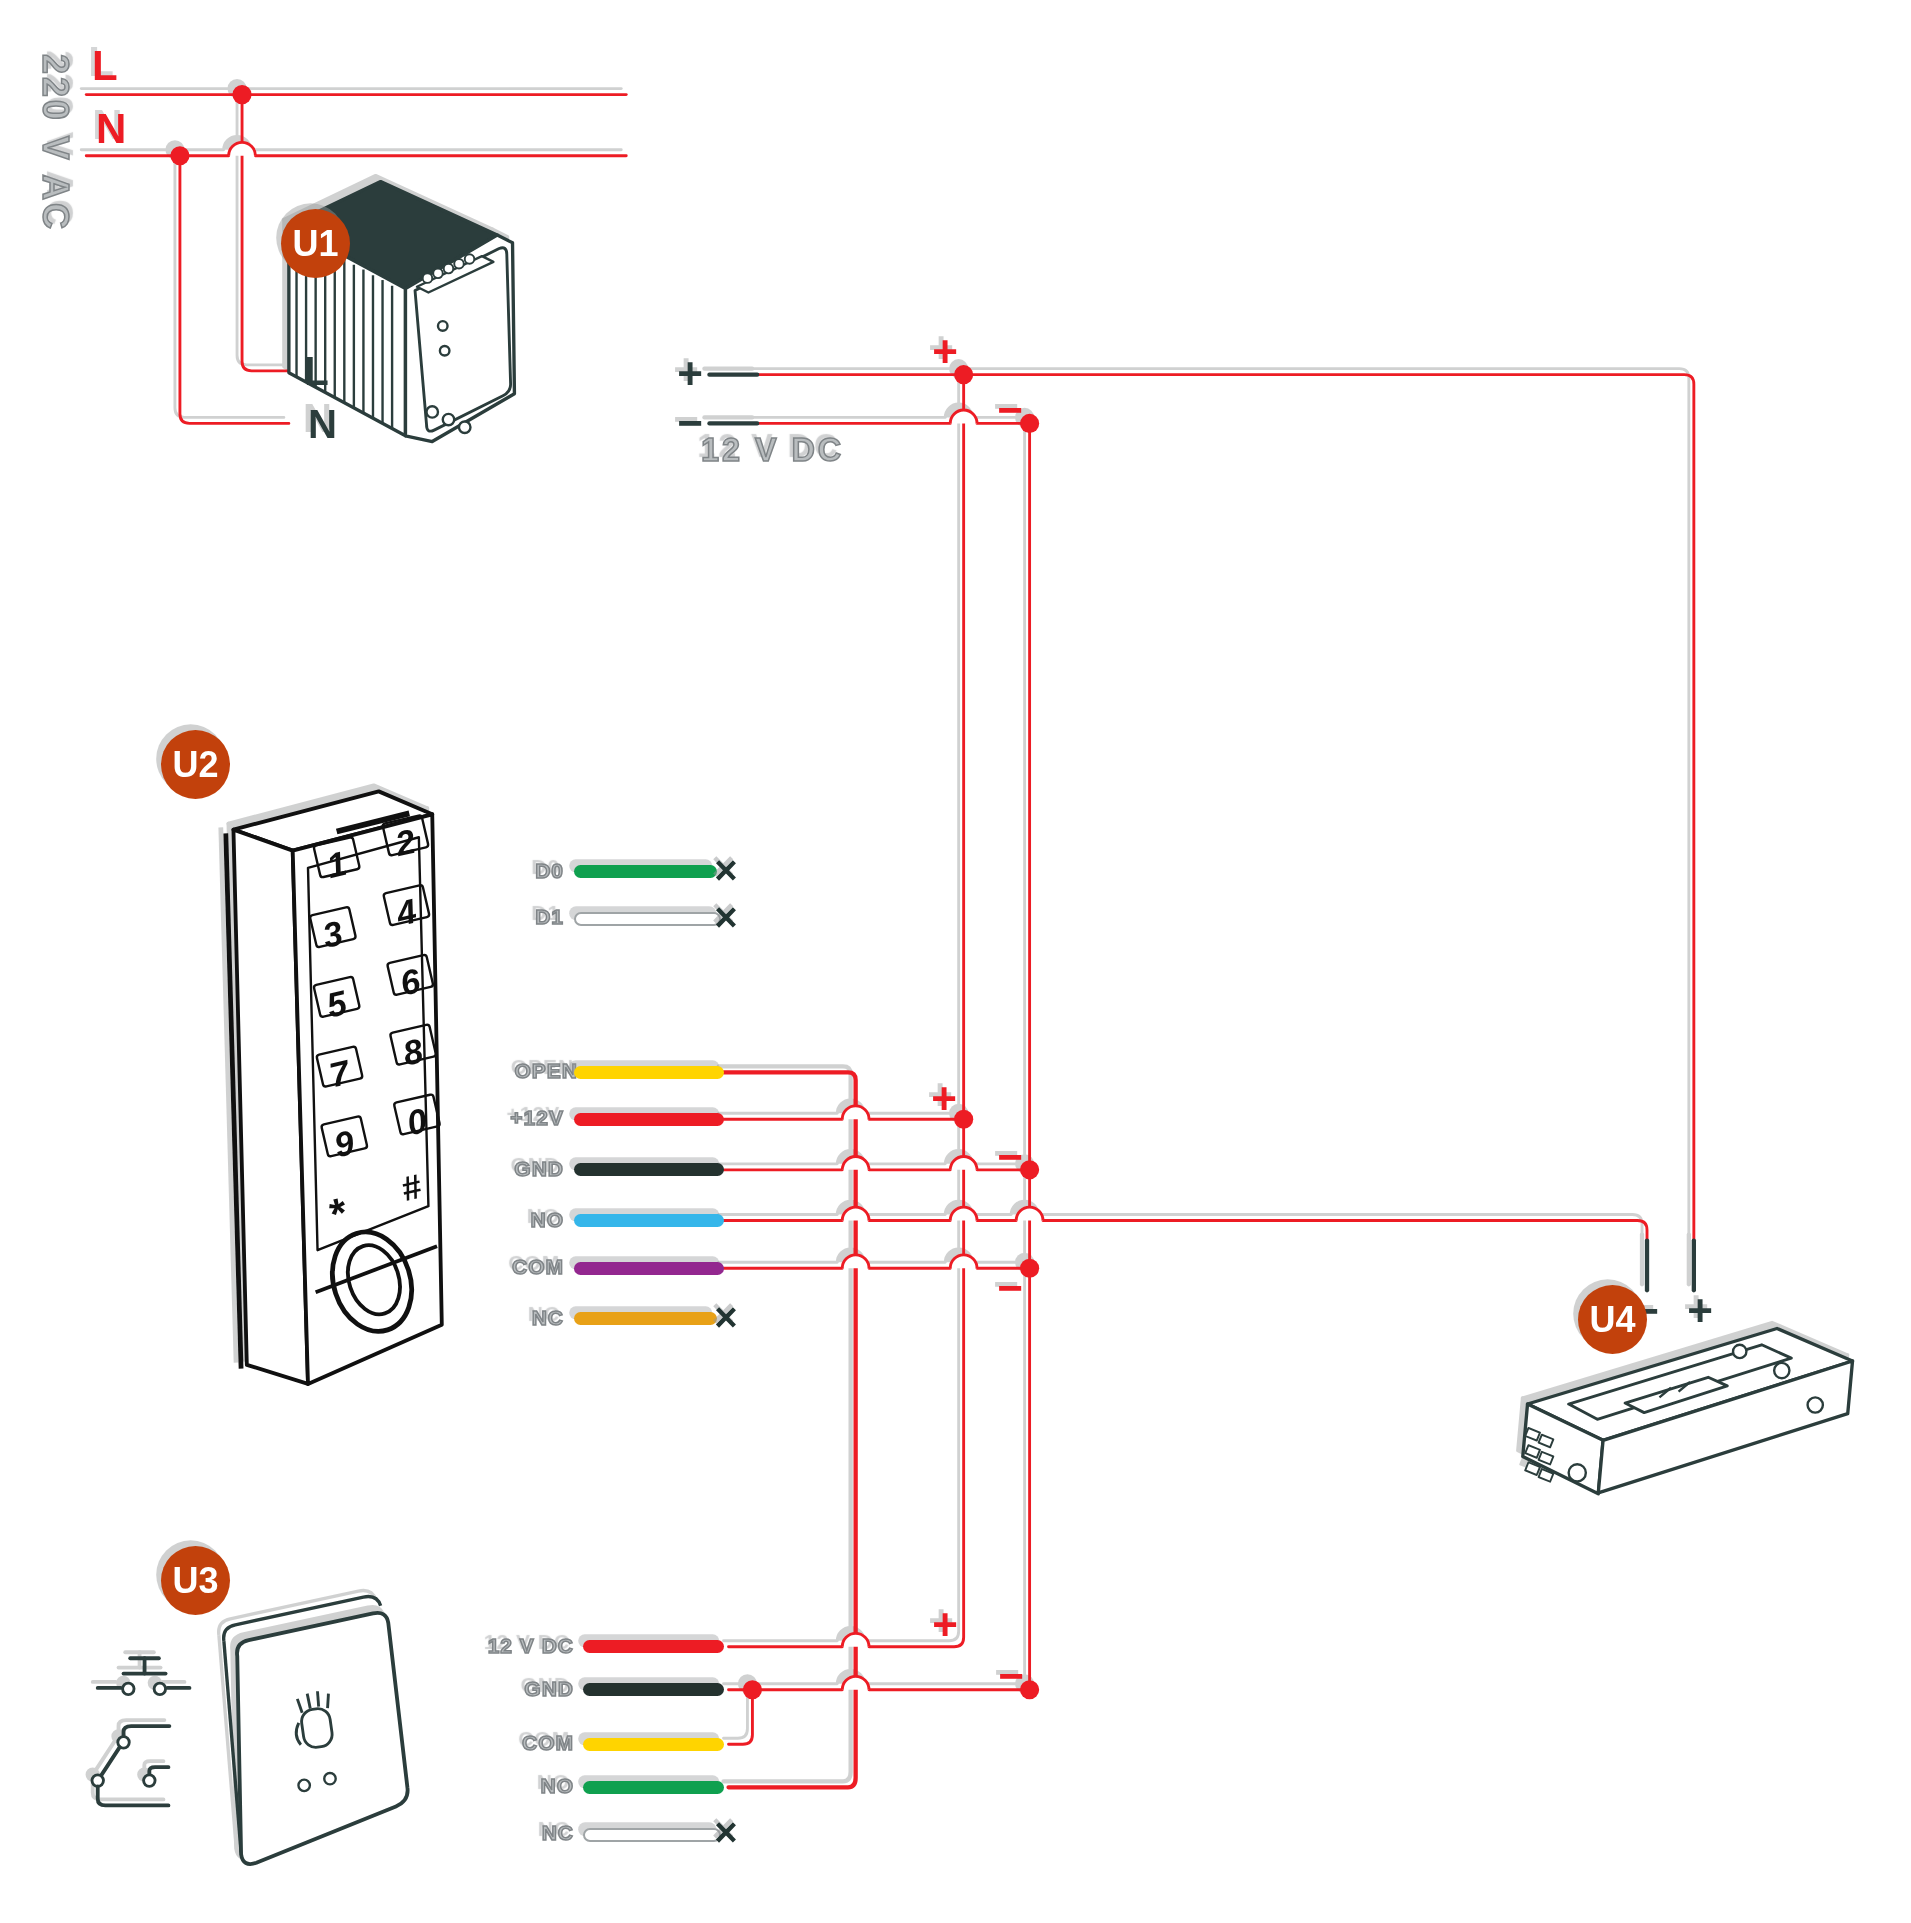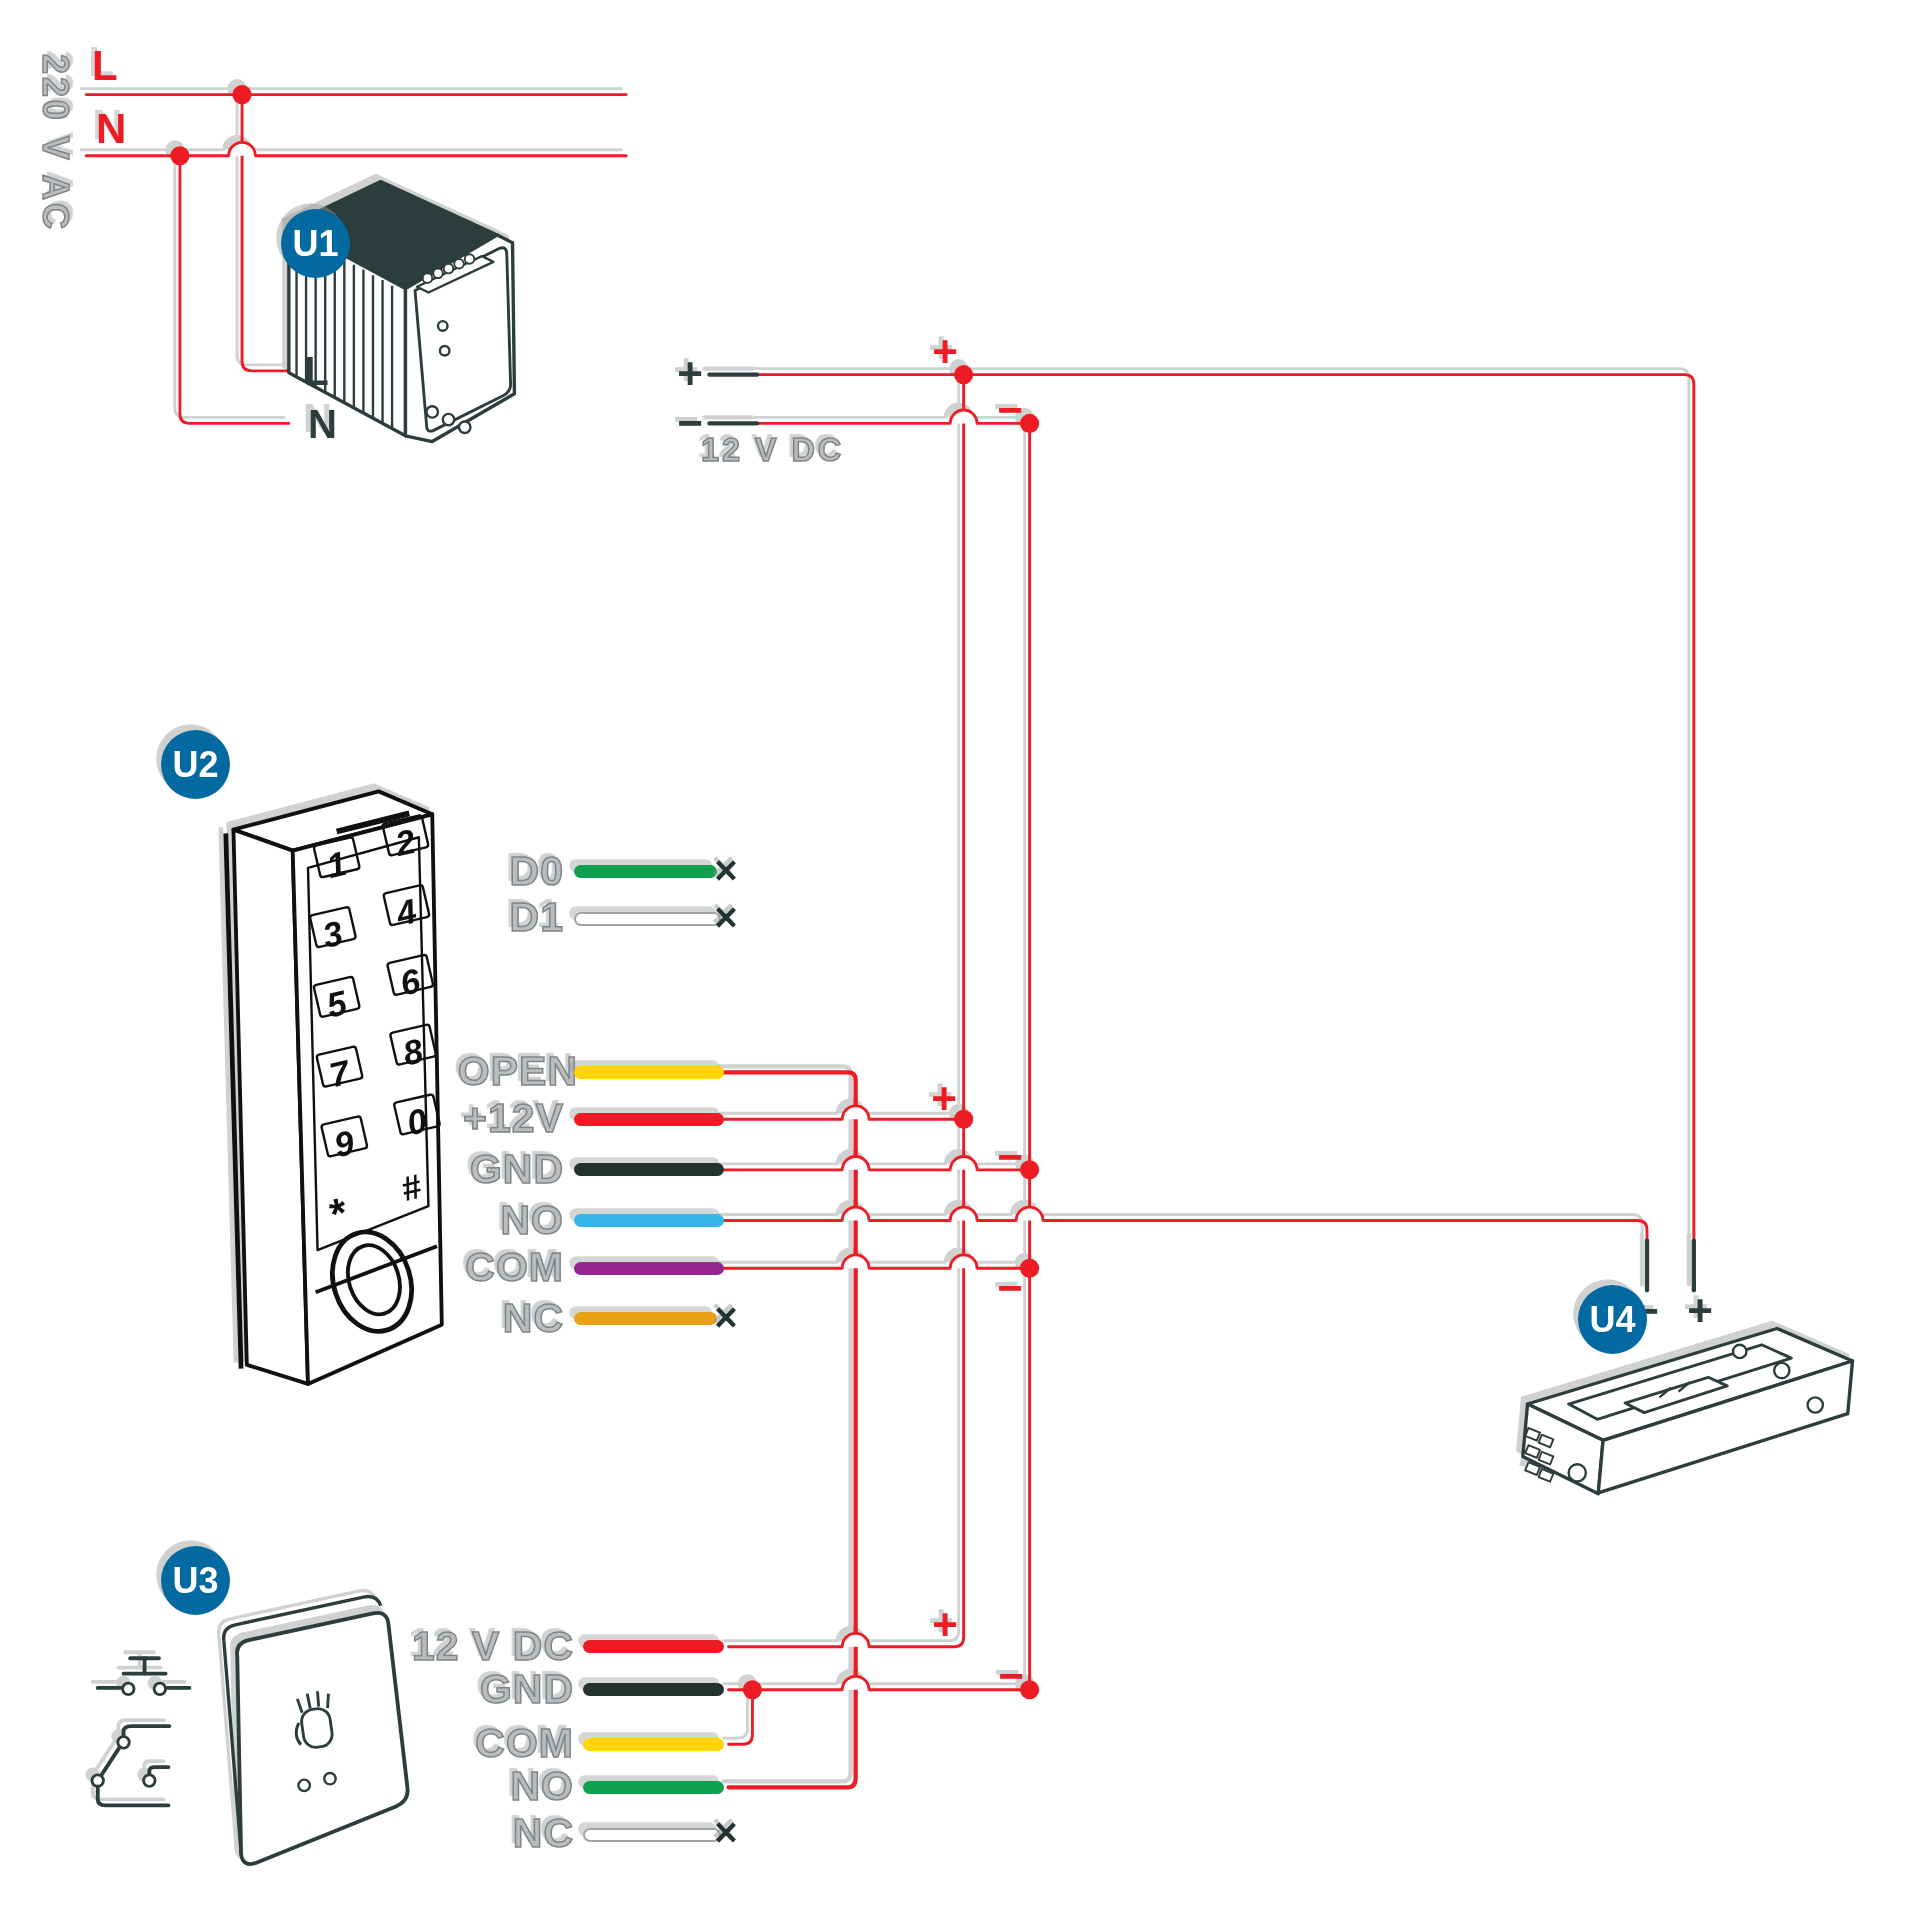--- a/index.html
+++ b/index.html
@@ -4,32 +4,32 @@
 <style>
   html,body{margin:0;padding:0;background:#fff;}
   #stage{position:relative;width:1912px;height:1923px;background:#ffffff;overflow:hidden;
          font-family:"Liberation Sans", sans-serif;}
   svg.art{position:absolute;left:0;top:0;
           filter:drop-shadow(-4.8px -5.7px 0 rgba(150,152,154,0.45));}
   .glabel{position:absolute;font-weight:700;font-size:32.5px;color:#b9bdbf;
           -webkit-text-stroke:1.5px #7f8487;letter-spacing:1px;
           text-shadow:-3.8px -3.8px 1px rgba(150,153,155,0.45);white-space:nowrap;}
   .wire-label{position:absolute;height:36px;line-height:36px;text-align:right;
-          font-weight:700;font-size:41px;color:#b9bdbf;-webkit-text-stroke:1.5px #7f8487;
+          font-weight:700;font-size:21px;color:#b9bdbf;-webkit-text-stroke:1.5px #7f8487;
           letter-spacing:1px;text-shadow:-3.8px -3.8px 1px rgba(150,153,155,0.45);}
   .wire-bar{position:absolute;height:13.4px;border-radius:7.6px;
           box-shadow:-4.8px -5.7px 0 rgba(150,152,154,0.40);}
   .wire-bar.white{border:2.4px solid #9fa4a6;background:#fff;height:9.6px;}
   .xmark{position:absolute;font-weight:900;font-size:40px;color:#223432;
           transform:translate(-50%,-54%);text-shadow:-2.9px -3.8px 0 rgba(150,152,154,0.5);}
   .mark{position:absolute;font-weight:900;font-size:44px;transform:translate(-50%,-50%);
           text-shadow:-3.8px -3.8px 0 rgba(150,152,154,0.45);}
   .mark.red{color:#ed1c24;}
   .mark.dark{color:#2b3d3c;}
-  .badge{position:absolute;width:69px;height:69px;border-radius:50%;background:#0369a1;
+  .badge{position:absolute;width:69px;height:69px;border-radius:50%;background:#c2410c;
           color:#fff;font-weight:700;font-size:36px;display:flex;align-items:center;
           justify-content:center;box-shadow:-4.8px -5.7px 0 rgba(150,152,154,0.45);}
   .vlabel{position:absolute;transform:rotate(90deg);transform-origin:top left;
           font-weight:700;font-size:36px;color:#b9bdbf;-webkit-text-stroke:1.5px #7f8487;
           letter-spacing:2.9px;text-shadow:-3.8px -3.8px 1px rgba(150,153,155,0.45);white-space:nowrap;}
   .srclabel{position:absolute;font-weight:700;font-size:42px;color:#ed1c24;
           text-shadow:-3.8px -3.8px 0 rgba(150,152,154,0.4);}
 </style>
 </head>
 <body>

